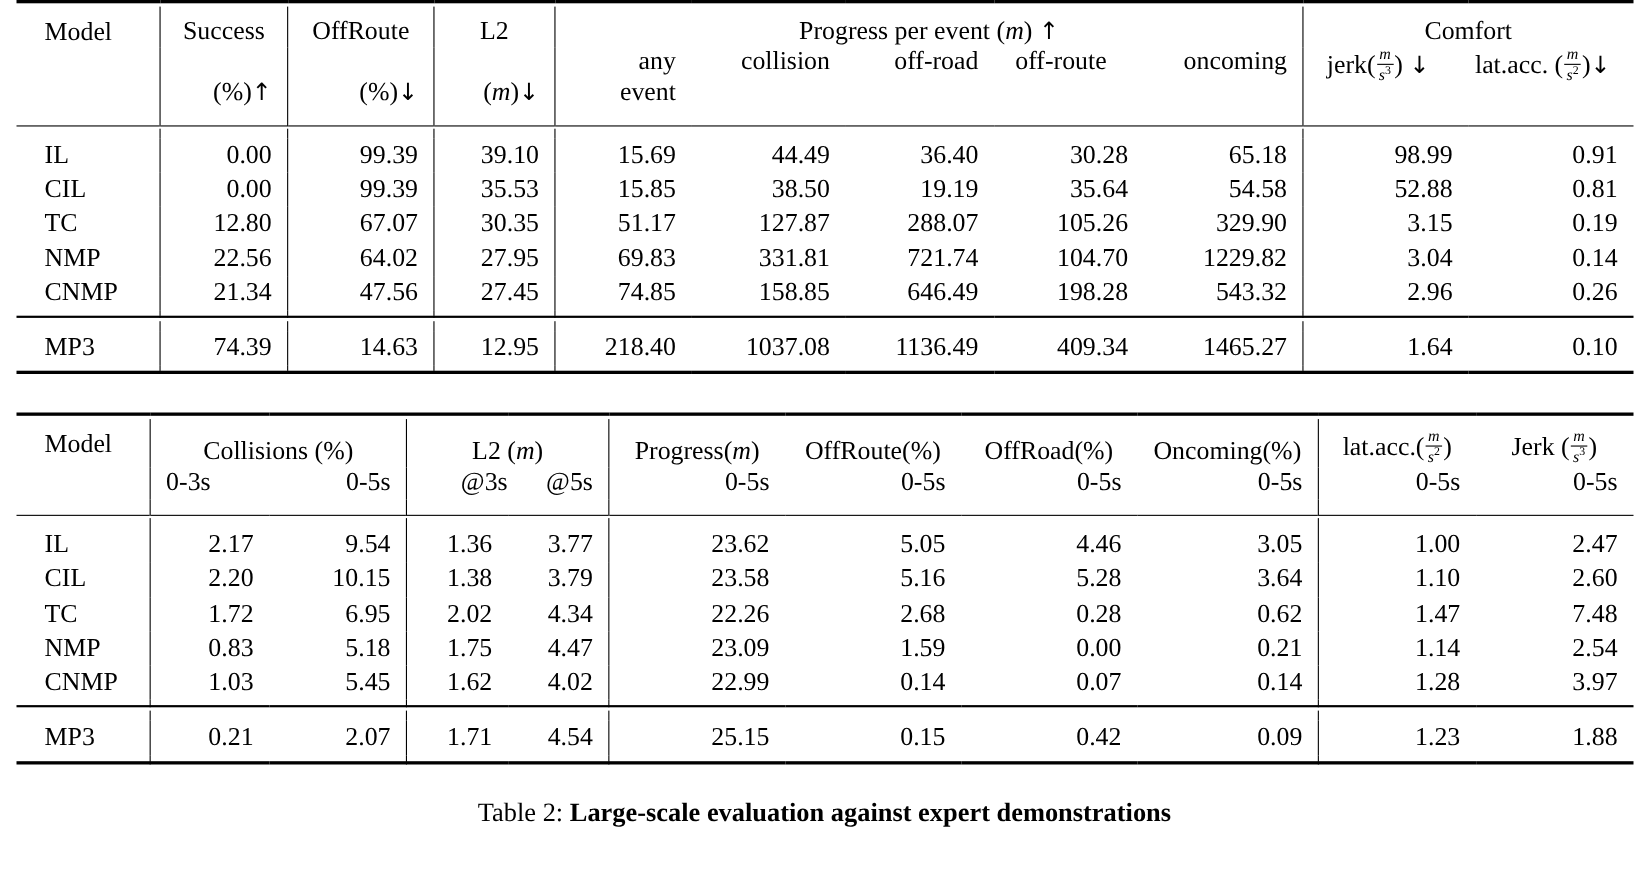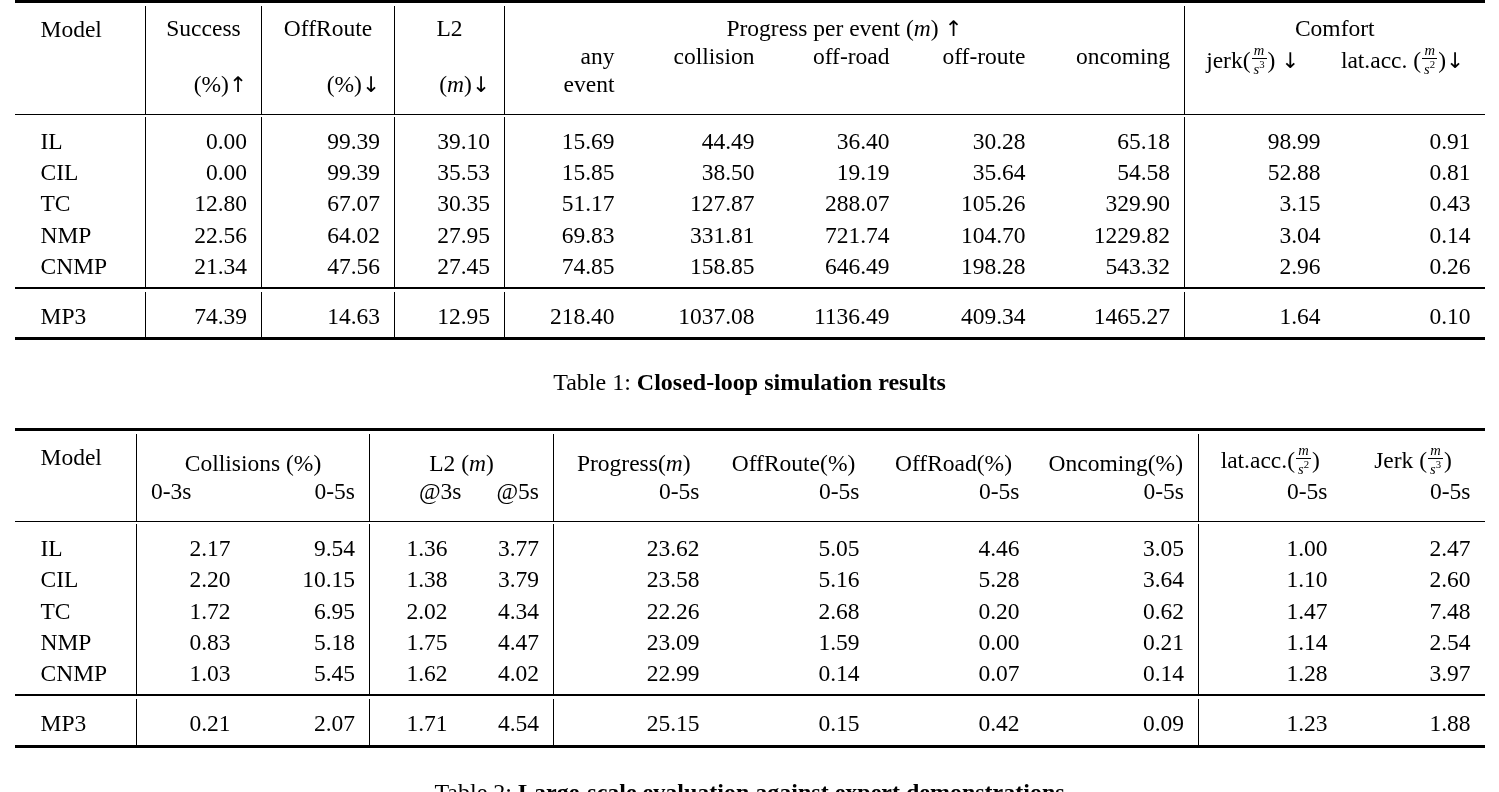--- a/index.html
+++ b/index.html
@@ -185,21 +185,21 @@
         <td class="hdr-sub hdr-pad-r vl">
           <span>(</span><span class="mi">m</span><span>)</span><span class="arrow">↓</span>
         </td>
 
         <td class="hdr-sub hdr-pad-r vl">
           <span>any</span><br>
           <span>event</span>
         </td>
         <td class="hdr-sub hdr-pad-r" style="vertical-align:top;margin-top:41px;">collision</td>
         <td class="hdr-sub hdr-pad-r" style="vertical-align:top;">off-road</td>
-        <td class="hdr-sub hdr-pad-r" style="vertical-align:top;">off-route</td>
+        <td class="hdr-sub hdr-pad-r" style="vertical-align:top;text-align:center;">off-route</td>
         <td class="hdr-sub hdr-pad-r" style="vertical-align:top;">oncoming</td>
 
         <td class="hdr-sub hdr-pad-r vl" style="vertical-align:top;text-align:center;">
           <span>jerk(</span><span class="frac"><span class="num">m</span><span class="den"><span>s</span><sup>3</sup></span></span><span>)</span>&nbsp;<span class="arrow">↓</span>
         </td>
         <td class="hdr-sub hdr-pad-r" style="vertical-align:top;text-align:center;">
           <span>lat.acc. (</span><span class="frac"><span class="num">m</span><span class="den"><span>s</span><sup>2</sup></span></span><span>)</span><span class="arrow">↓</span>
         </td>
       </tr>
 
@@ -266,21 +266,21 @@
             <td class="cell-model">TC</td>
             <td class="cell-num vl">12.80</td>
             <td class="cell-num vl">67.07</td>
             <td class="cell-num vl">30.35</td>
             <td class="cell-num vl">51.17</td>
             <td class="cell-num">127.87</td>
             <td class="cell-num">288.07</td>
             <td class="cell-num">105.26</td>
             <td class="cell-num">329.90</td>
             <td class="cell-num vl">3.15</td>
-            <td class="cell-num">0.43</td>
+            <td class="cell-num">0.19</td>
           </tr>
           <tr>
             <td class="cell-model">NMP</td>
             <td class="cell-num vl">22.56</td>
             <td class="cell-num vl">64.02</td>
             <td class="cell-num vl">27.95</td>
             <td class="cell-num vl">69.83</td>
             <td class="cell-num">331.81</td>
             <td class="cell-num">721.74</td>
             <td class="cell-num">104.70</td>
@@ -365,26 +365,20 @@
         <td class="vl"></td>
             <td></td>
       </tr>
       <tr class="bottomrule">
             <td colspan="11"></td>
           </tr>
     </tbody>
       </table>
   </div>
 
-  <div class="cap1-wrap">
-    <p class="caption">
-      <span class="cap-label">Table 1:</span>
-      <span class="cap-text">Closed-loop simulation results</span>
-    </p>
-  </div>
 
   <div class="table-block table2-wrap">
     <table class="tbl">
       <colgroup>
         <col style="width:122px">
         <col style="width:108px">
         <col style="width:125px">
         <col style="width:92px">
         <col style="width:92px">
         <col style="width:160px">
@@ -497,21 +491,21 @@
             <td class="cell-num">2.60</td>
           </tr>
           <tr>
             <td class="cell-model">TC</td>
             <td class="cell-num vl">1.72</td>
             <td class="cell-num">6.95</td>
             <td class="cell-num vl">2.02</td>
             <td class="cell-num">4.34</td>
             <td class="cell-num vl">22.26</td>
             <td class="cell-num">2.68</td>
-            <td class="cell-num">0.20</td>
+            <td class="cell-num">0.28</td>
             <td class="cell-num">0.62</td>
             <td class="cell-num vl">1.47</td>
             <td class="cell-num">7.48</td>
           </tr>
           <tr>
             <td class="cell-model">NMP</td>
             <td class="cell-num vl">0.83</td>
             <td class="cell-num">5.18</td>
             <td class="cell-num vl">1.75</td>
             <td class="cell-num">4.47</td>

